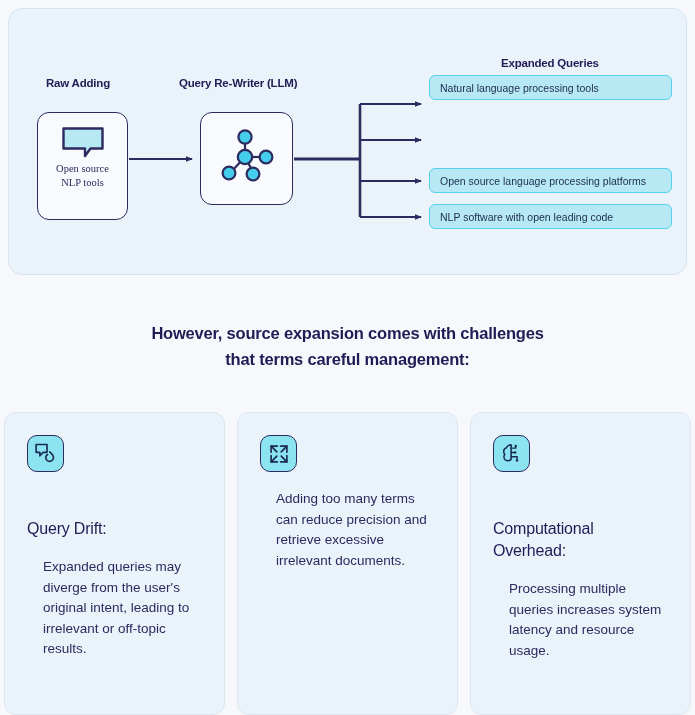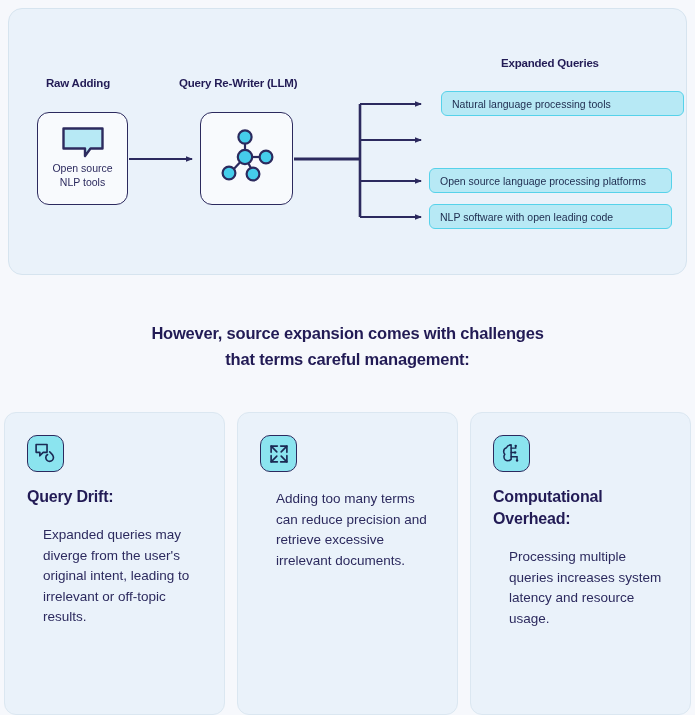--- a/index.html
+++ b/index.html
@@ -46,21 +46,22 @@
     position: absolute;
     background: #f8fafd;
     border: 1.6px solid #2c2a5e;
     border-radius: 12px;
     box-sizing: border-box;
   }
   .raw-box {
     left: 28px;
     top: 103px;
     width: 91px;
-    height: 93px;
+    height: 108px;
+    font-family: Liberation Serif, serif;
   }
   .llm-box {
     left: 191px;
     top: 103px;
     width: 93px;
     height: 93px;
   }
 
   .raw-bubble {
     position: absolute;
@@ -108,21 +109,21 @@
     border-radius: 6px;
     box-sizing: border-box;
     display: flex;
     align-items: center;
     padding-left: 10px;
     font-size: 10.5px;
     color: #1d2a4d;
     white-space: nowrap;
     overflow: hidden;
   }
-  .chip-0 { top: 82px; margin-left: 12px; }
+  .chip-0 { top: 66px; }
   .chip-1 { top: 118px; }
   .chip-2 { top: 159px; }
   .chip-3 { top: 195px; }
 
   
   .section-heading {
     position: absolute;
     left: 0;
     right: 0;
     top: 320px;
@@ -159,23 +160,23 @@
     height: 37px;
     background: #8be4ef;
     border: 1.8px solid #2c2a5e;
     border-radius: 10px;
     display: flex;
     align-items: center;
     justify-content: center;
     box-sizing: border-box;
   }
   .card-title {
-    margin-top: 14px;
+    margin-top: 46px;
     font-size: 16px;
-    font-weight: bold;
+    font-weight: normal;
     line-height: 22px;
     color: #221b55;
     letter-spacing: -0.2px;
   }
   .card-body {
     margin-top: 17px;
     font-size: 13.5px;
     line-height: 20.5px;
     color: #2c2a5e;
     margin-left: 16px;

